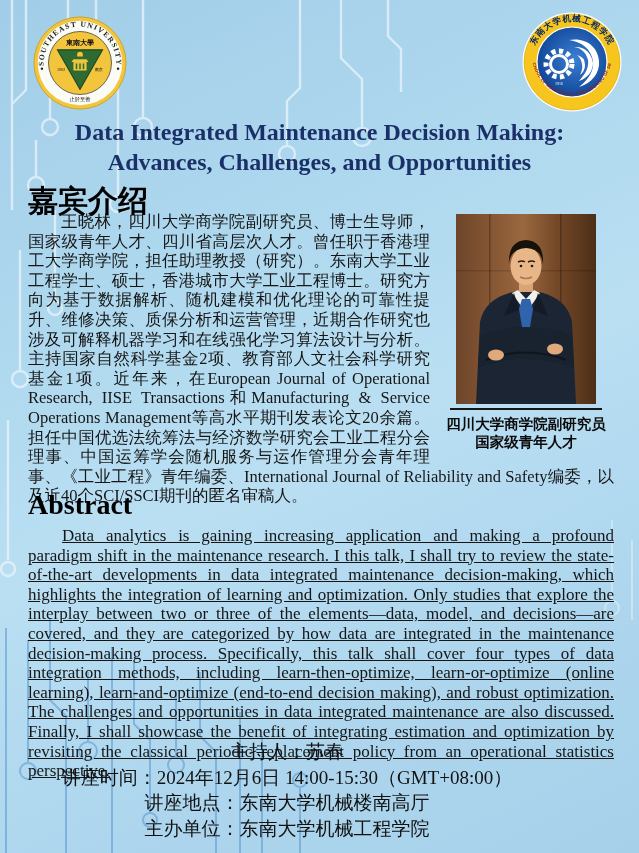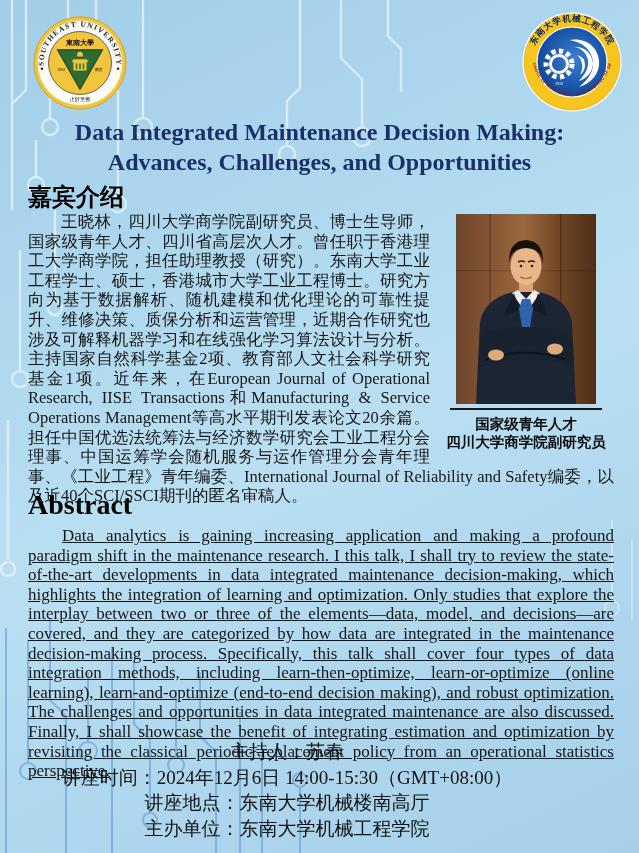--- a/index.html
+++ b/index.html
@@ -15,21 +15,21 @@
     position:absolute;top:26px;left:120px;width:399px;text-align:center;
     font-family:"Liberation Sans",sans-serif;font-weight:bold;
     font-size:31px;line-height:37px;color:#151515;letter-spacing:.5px;
   }
   .talk-title{
     position:absolute;top:117px;left:15px;width:609px;text-align:center;
     font-weight:bold;font-size:24px;line-height:30px;color:#1b3068;
   }
   .guest-heading{
     position:absolute;top:181px;left:28px;
-    font-family:Liberation Sans, sans-serif;font-weight:bold;font-size:24px;color:#000;
+    font-family:Liberation Sans, sans-serif;font-weight:bold;font-size:30px;color:#000;
   }
   .guest-body{position:absolute;top:212px;left:28px;width:586px;}
   .photo-block{float:right;width:176px;margin:2px 0 4px 8px;text-align:center;}
   .photo-frame{width:140px;height:190px;margin:0 auto;display:block;}
   .speaker-name{
     font-family:"Liberation Sans",sans-serif;font-weight:bold;font-size:20px;
     color:#0b0b0b;margin-top:8px;line-height:24px;
   }
   .caption-divider{width:152px;height:0;border-top:2px solid #161616;margin:4px auto 5px auto;}
   .speaker-title{
@@ -200,22 +200,22 @@
         <path d="M56,79 L70,99 L84,79 L78,76 L70,85 L62,76 Z" fill="#f2f1ec"></path>
         <path d="M66,85 h8 l3,10 l-5,30 h-4 l-5,-30 z" fill="#2f63ab"></path>
         <path d="M58,79 L48,102 L63,96 Z" fill="#131b26"></path>
         <path d="M82,79 L92,102 L77,96 Z" fill="#131b26"></path>
         <path d="M24,122 C44,110 96,110 116,122 L118,154 C88,142 52,142 22,154 Z" fill="#19222f"></path>
         <path d="M30,146 C55,136 85,136 110,146" stroke="#0e151f" stroke-width="2" fill="none"></path>
         <ellipse cx="40" cy="141" rx="8" ry="5.5" fill="#e0a97c"></ellipse>
         <ellipse cx="99" cy="135" rx="8" ry="5.5" fill="#e0a97c"></ellipse>
       </svg>
       <div class="caption-divider"></div>
+      <div class="speaker-title">四川大学商学院副研究员</div>
       <div class="speaker-title">国家级青年人才</div>
-      <div class="speaker-title">四川大学商学院副研究员</div>
     </div>
     <p class="bio">王晓林，四川大学商学院副研究员、博士生导师，国家级青年人才、四川省高层次人才。曾任职于香港理工大学商学院，担任助理教授（研究）。东南大学工业工程学士、硕士，香港城市大学工业工程博士。研究方向为基于数据解析、随机建模和优化理论的可靠性提升、维修决策、质保分析和运营管理，近期合作研究也涉及可解释机器学习和在线强化学习算法设计与分析。主持国家自然科学基金2项、教育部人文社会科学研究基金1项。近年来，在European Journal of Operational Research, IISE Transactions和Manufacturing &amp; Service Operations Management等高水平期刊发表论文20余篇。担任中国优选法统筹法与经济数学研究会工业工程分会理事、中国运筹学会随机服务与运作管理分会青年理事、《工业工程》青年编委、International Journal of Reliability and Safety编委，以及近40个SCI/SSCI期刊的匿名审稿人。</p>
   </div>
 
   <div class="abstract-heading">Abstract</div>
   <p class="abstract-body">Data analytics is gaining increasing application and making a profound paradigm shift in the maintenance research. I this talk, I shall try to review the state-of-the-art developments in data integrated maintenance decision-making, which highlights the integration of learning and optimization. Only studies that explore the interplay between two or three of the elements—data, model, and decisions—are covered, and they are categorized by how data are integrated in the maintenance decision-making process. Specifically, this talk shall cover four types of data integration methods, including learn-then-optimize, learn-or-optimize (online learning), learn-and-optimize (end-to-end decision making), and robust optimization. The challenges and opportunities in data integrated maintenance are also discussed. Finally, I shall showcase the benefit of integrating estimation and optimization by revisiting the classical periodic replacement policy from an operational statistics perspective.</p>
 
   <div class="footer">
     <div class="footer-line">主持人：苏春</div>
     <div class="footer-line">讲座时间：2024年12月6日 14:00-15:30（GMT+08:00）</div>

